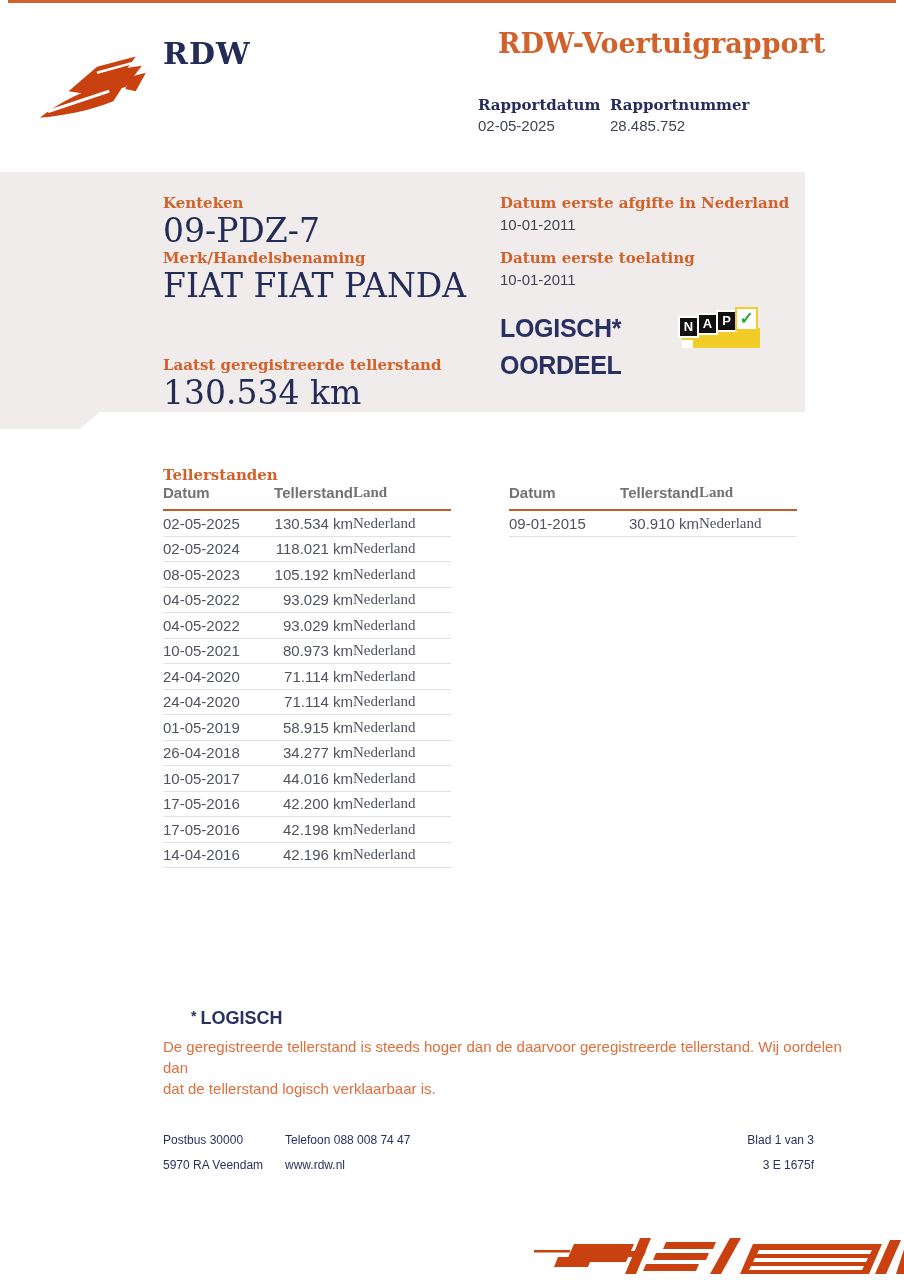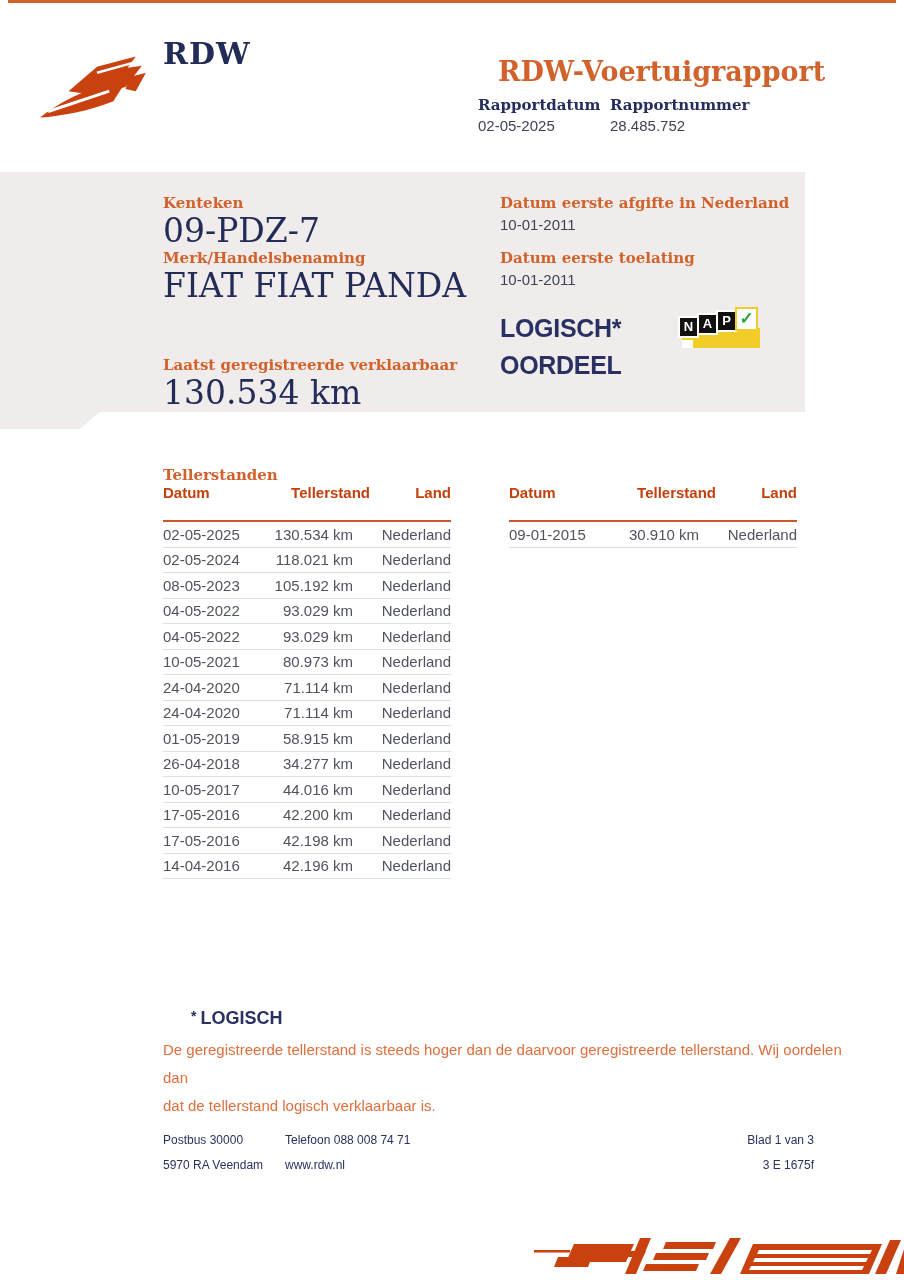--- a/index.html
+++ b/index.html
@@ -6,21 +6,21 @@
   .page{position:relative;width:904px;height:1274px;background:#ffffff;overflow:hidden;
         font-family:"Liberation Sans",sans-serif;}
 
   
   .topline{position:absolute;top:0;left:8px;width:888px;height:3px;background:#d2622c;}
 
   
   .wing{position:absolute;left:38px;top:46px;width:114px;height:74px;}
   .logo-text{position:absolute;left:163px;top:36px;font-family:"DejaVu Serif",serif;
              font-weight:bold;font-size:30px;color:#232b57;letter-spacing:1px;}
-  .doc-title{position:absolute;left:498px;top:56px;font-family:"DejaVu Serif",serif;
+  .doc-title{position:absolute;left:498px;top:28px;font-family:"DejaVu Serif",serif;
              font-weight:bold;font-size:27px;color:#d2622c;}
   .meta-label{position:absolute;font-family:"DejaVu Serif",serif;font-weight:bold;
               font-size:15px;color:#272e5d;top:96px;}
   .meta-value{position:absolute;font-size:15px;color:#3f4354;top:117px;}
   .meta-col1{left:478px;} .meta-col2{left:610px;}
 
   
   .panel-bg{position:absolute;left:0;top:172px;width:805px;height:257px;background:#efeceb;
             clip-path:polygon(0 0,100% 0,100% 93.4%,12.4% 93.4%,9.9% 100%,0 100%);}
   .fld-label{position:absolute;font-family:"DejaVu Serif",serif;font-weight:bold;
@@ -39,31 +39,31 @@
   .nap-n{left:0px;top:10px;} .nap-a{left:19px;top:7px;} .nap-p{left:38px;top:4px;}
   .nap-check{position:absolute;left:57px;top:1px;width:19px;height:20px;background:#ffffff;
              border:2px solid #f2cd2a;color:#27a737;font-weight:bold;font-size:17px;
              line-height:20px;text-align:center;}
 
   
   .section-title{position:absolute;left:163px;top:466px;font-family:"DejaVu Serif",serif;
                  font-weight:bold;font-size:15px;color:#d2622c;}
   .otable{position:absolute;top:484px;width:288px;font-size:15px;}
   .otable.left{left:163px;} .otable.right{left:509px;}
-  .thead{display:flex;border-bottom:2px solid #c85a28;padding-bottom:19px;font-weight:bold;color:#c2410c;gap:17px;}
+  .thead{display:flex;border-bottom:2px solid #c85a28;padding-bottom:8px;font-weight:bold;color:#737373;}
   .tr{display:flex;height:24.5px;align-items:center;border-bottom:1px solid #e2dfdf;color:#50535f;}
   .col-datum{flex:0 0 100px;text-align:left;}
   .col-teller{flex:0 0 90px;text-align:right;}
-  .col-land{flex:1 1 auto;text-align:right;}
+  .col-land{flex:1 1 auto;text-align:left;font-family:Liberation Serif, serif;}
 
   
   .note-head{position:absolute;left:163px;top:1008px;font-size:18px;font-weight:bold;color:#2a3162;margin-left:28px;}
   .note-star{font-size:14px;vertical-align:3px;margin-right:4px;}
   .note-body{position:absolute;left:163px;top:1036px;width:680px;font-size:15px;
-             line-height:28px;color:#de6e3c;}
+             line-height:21px;color:#de6e3c;}
 
   
   .footer{position:absolute;top:1128px;font-size:12px;line-height:25px;color:#2a3160;}
   .f-col1{left:163px;} .f-col2{left:285px;}
   .f-right{right:90px;text-align:right;}
 
   
   .stripes{position:absolute;left:520px;bottom:0;width:384px;height:37px;}
 </style>
 </head>
@@ -87,21 +87,21 @@
   <div class="meta-label meta-col2">Rapportnummer</div>
   <div class="meta-value meta-col1">02-05-2025</div>
   <div class="meta-value meta-col2">28.485.752</div>
 
   <div class="panel-bg"></div>
 
   <div class="fld-label" style="left:163px;top:194px;">Kenteken</div>
   <div class="fld-big" style="left:163px;top:211px;">09-PDZ-7</div>
   <div class="fld-label" style="left:163px;top:249px;">Merk/Handelsbenaming</div>
   <div class="fld-big" style="left:163px;top:266px;">FIAT FIAT PANDA</div>
-  <div class="fld-label" style="left:163px;top:356px;">Laatst geregistreerde verklaarbaar</div>
+  <div class="fld-label" style="left:163px;top:356px;">Laatst geregistreerde tellerstand</div>
   <div class="fld-big" style="left:163px;top:373px;">130.534 km</div>
 
   <div class="fld-label" style="left:500px;top:194px;">Datum eerste afgifte in Nederland</div>
   <div class="fld-val" style="left:500px;top:216px;">10-01-2011</div>
   <div class="fld-label" style="left:500px;top:249px;">Datum eerste toelating</div>
   <div class="fld-val" style="left:500px;top:271px;">10-01-2011</div>
 
   <div class="oordeel">
     <div>LOGISCH*</div>
     <div>OORDEEL</div>
@@ -234,21 +234,21 @@
   <div class="note-body">
     <div>De geregistreerde tellerstand is steeds hoger dan de daarvoor geregistreerde tellerstand. Wij oordelen dan</div>
     <div>dat de tellerstand logisch verklaarbaar is.</div>
   </div>
 
   <div class="footer f-col1">
     <div>Postbus 30000</div>
     <div>5970 RA Veendam</div>
   </div>
   <div class="footer f-col2">
-    <div>Telefoon 088 008 74 71</div>
+    <div>Telefoon 088 008 74 47</div>
     <div>www.rdw.nl</div>
   </div>
   <div class="footer f-right">
     <div>Blad 1 van 3</div>
     <div>3 E 1675f</div>
   </div>
 
   <svg class="stripes" viewBox="0 0 384 37">
     <g fill="#c8410f">
       <rect x="14" y="13" width="36" height="2.5"></rect>

